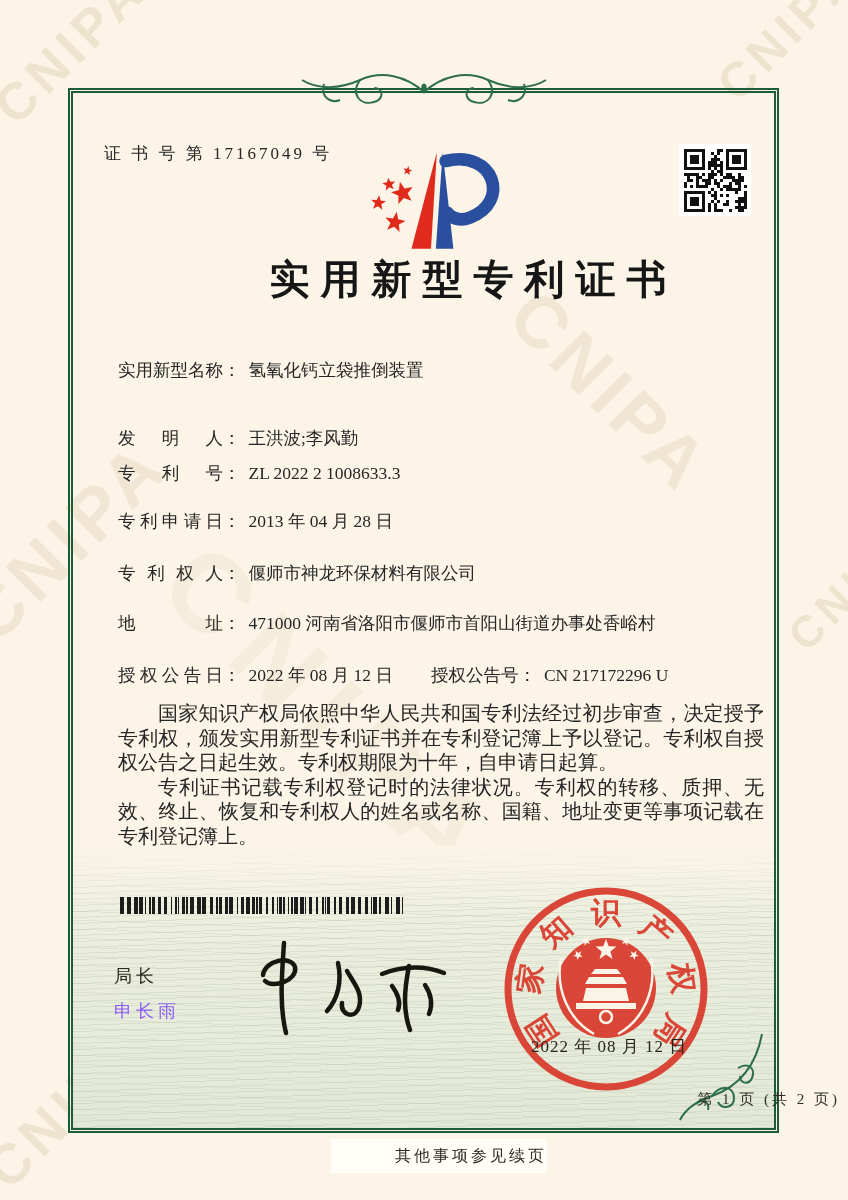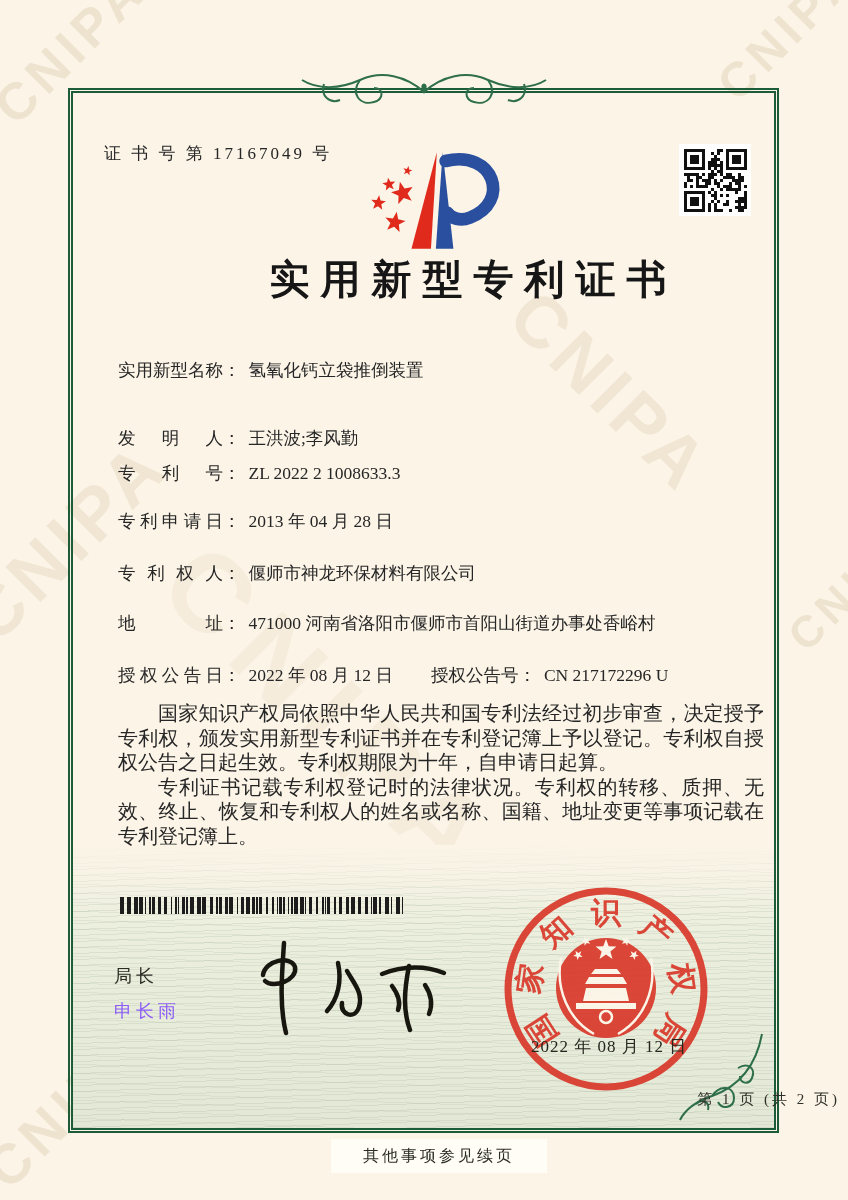--- a/index.html
+++ b/index.html
@@ -66,21 +66,21 @@
   .barcode{position:absolute;left:120px;top:897px;z-index:4;}
   .signer-title{position:absolute;left:114px;top:964px;font-size:18px;letter-spacing:4px;color:#2a2a23;z-index:4;font-family:Liberation Mono, monospace;}
   .signer-name{position:absolute;left:114px;top:999px;font-size:18px;letter-spacing:4px;color:#8b5cf6;z-index:4;}
   .signature{position:absolute;left:246px;top:933px;z-index:5;}
   .seal{position:absolute;left:499px;top:882px;width:214px;height:214px;z-index:4;opacity:0.93;}
   .seal-date{position:absolute;left:531px;top:1035px;width:210px;font-size:17px;letter-spacing:1px;
     color:#26261e;z-index:6;white-space:nowrap;}
   .page-info{position:absolute;left:52px;top:1090px;width:788px;text-align:right;
     font-size:15px;letter-spacing:3px;color:#30302a;z-index:4;}
   .cont-note{position:absolute;left:331px;top:1139px;width:216px;height:34px;line-height:34px;
-    background:#fffdf6;text-align:center;font-size:16px;letter-spacing:3px;color:#2c2c26;z-index:4;}
+    background:#fffdf6;text-align:right;font-size:16px;letter-spacing:3px;color:#2c2c26;z-index:4;}
 </style>
 </head>
 <body>
 
 <div class="page">
 
   <div class="wm wm-a">CNIPA</div>
   <div class="wm wm-b">CNIPA</div>
   <div class="wm wm-c">CNIPA</div>
   <div class="wm wm-d">CNIPA</div>

